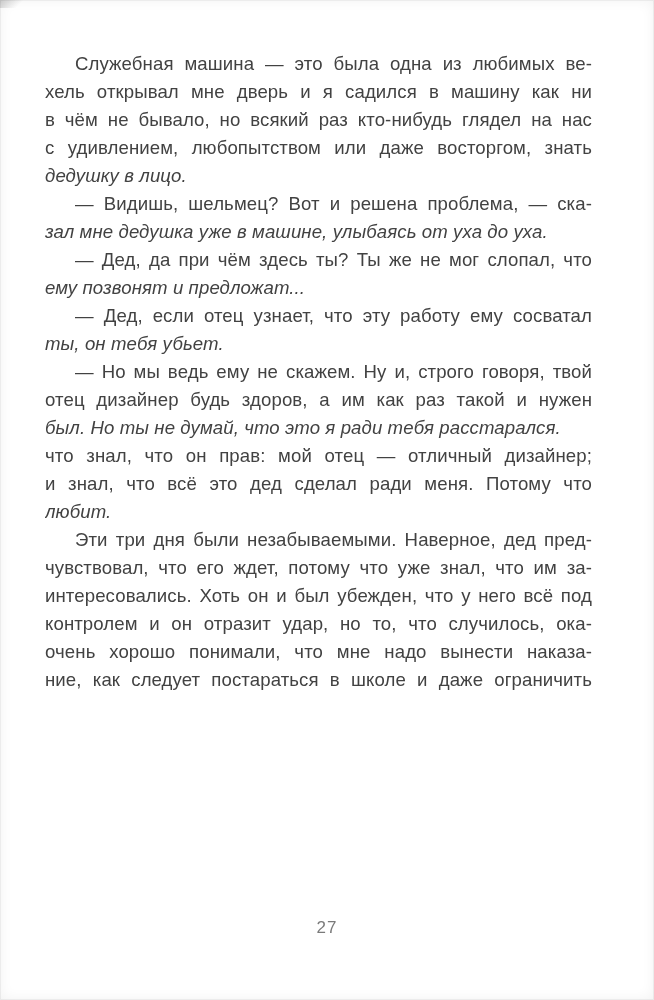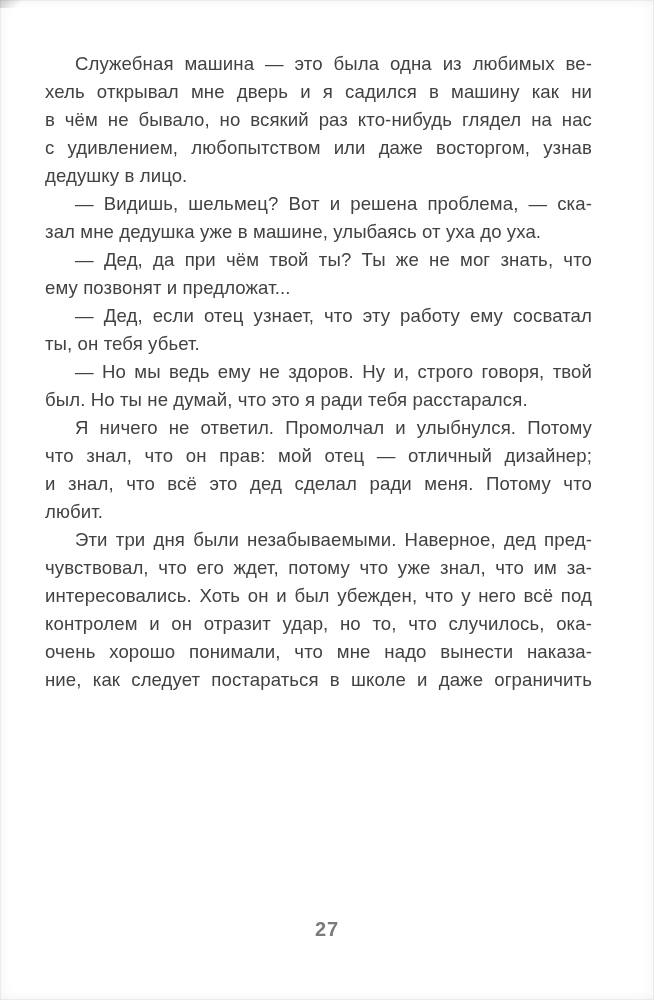--- a/index.html
+++ b/index.html
@@ -46,64 +46,65 @@
     white-space:normal;
     overflow:hidden;
     height:28px;
   }
   .line.first{
     text-indent:30px;
   }
   .line.last{
     text-align:right;
     text-align-last:left;
+    font-style:italic;
   }
   .page-number{
     position:absolute;
     top:918px;
     left:0;
     width:100%;
     text-align:center;
-    font-size:20px;
-    font-weight:700;
+    font-size:17px;
+    font-weight:400;
     letter-spacing:1px;
     color:var(--pagenum-color);
   }
 </style>
 </head>
 <body>
 
 <div class="page">
   <div class="corner-artifact"></div>
   <div class="text-block">
       <div class="paragraph">
         <div class="line first">Служебная машина — это была одна из любимых ве-</div>
         <div class="line">хель открывал мне дверь и я садился в машину как ни</div>
         <div class="line">в чём не бывало, но всякий раз кто-нибудь глядел на нас</div>
-        <div class="line">с удивлением, любопытством или даже восторгом, узнав</div>
+        <div class="line">с удивлением, любопытством или даже восторгом, знать</div>
         <div class="line last">дедушку в лицо.</div>
       </div>
       <div class="paragraph">
         <div class="line first">— Видишь, шельмец? Вот и решена проблема, — ска-</div>
         <div class="line last">зал мне дедушка уже в машине, улыбаясь от уха до уха.</div>
       </div>
       <div class="paragraph">
-        <div class="line first">— Дед, да при чём твой ты? Ты же не мог знать, что</div>
+        <div class="line first">— Дед, да при чём здесь ты? Ты же не мог слопал, что</div>
         <div class="line last">ему позвонят и предложат...</div>
       </div>
       <div class="paragraph">
         <div class="line first">— Дед, если отец узнает, что эту работу ему сосватал</div>
         <div class="line last">ты, он тебя убьет.</div>
       </div>
       <div class="paragraph">
-        <div class="line first">— Но мы ведь ему не здоров. Ну и, строго говоря, твой</div>
+        <div class="line first">— Но мы ведь ему не скажем. Ну и, строго говоря, твой</div>
+        <div class="line">отец дизайнер будь здоров, а им как раз такой и нужен</div>
         <div class="line last">был. Но ты не думай, что это я ради тебя расстарался.</div>
       </div>
       <div class="paragraph">
-        <div class="line first">Я ничего не ответил. Промолчал и улыбнулся. Потому</div>
         <div class="line">что знал, что он прав: мой отец — отличный дизайнер;</div>
         <div class="line">и знал, что всё это дед сделал ради меня. Потому что</div>
         <div class="line last">любит.</div>
       </div>
       <div class="paragraph">
         <div class="line first">Эти три дня были незабываемыми. Наверное, дед пред-</div>
         <div class="line">чувствовал, что его ждет, потому что уже знал, что им за-</div>
         <div class="line">интересовались. Хоть он и был убежден, что у него всё под</div>
         <div class="line">контролем и он отразит удар, но то, что случилось, ока-</div>
         <div class="line">очень хорошо понимали, что мне надо вынести наказа-</div>

